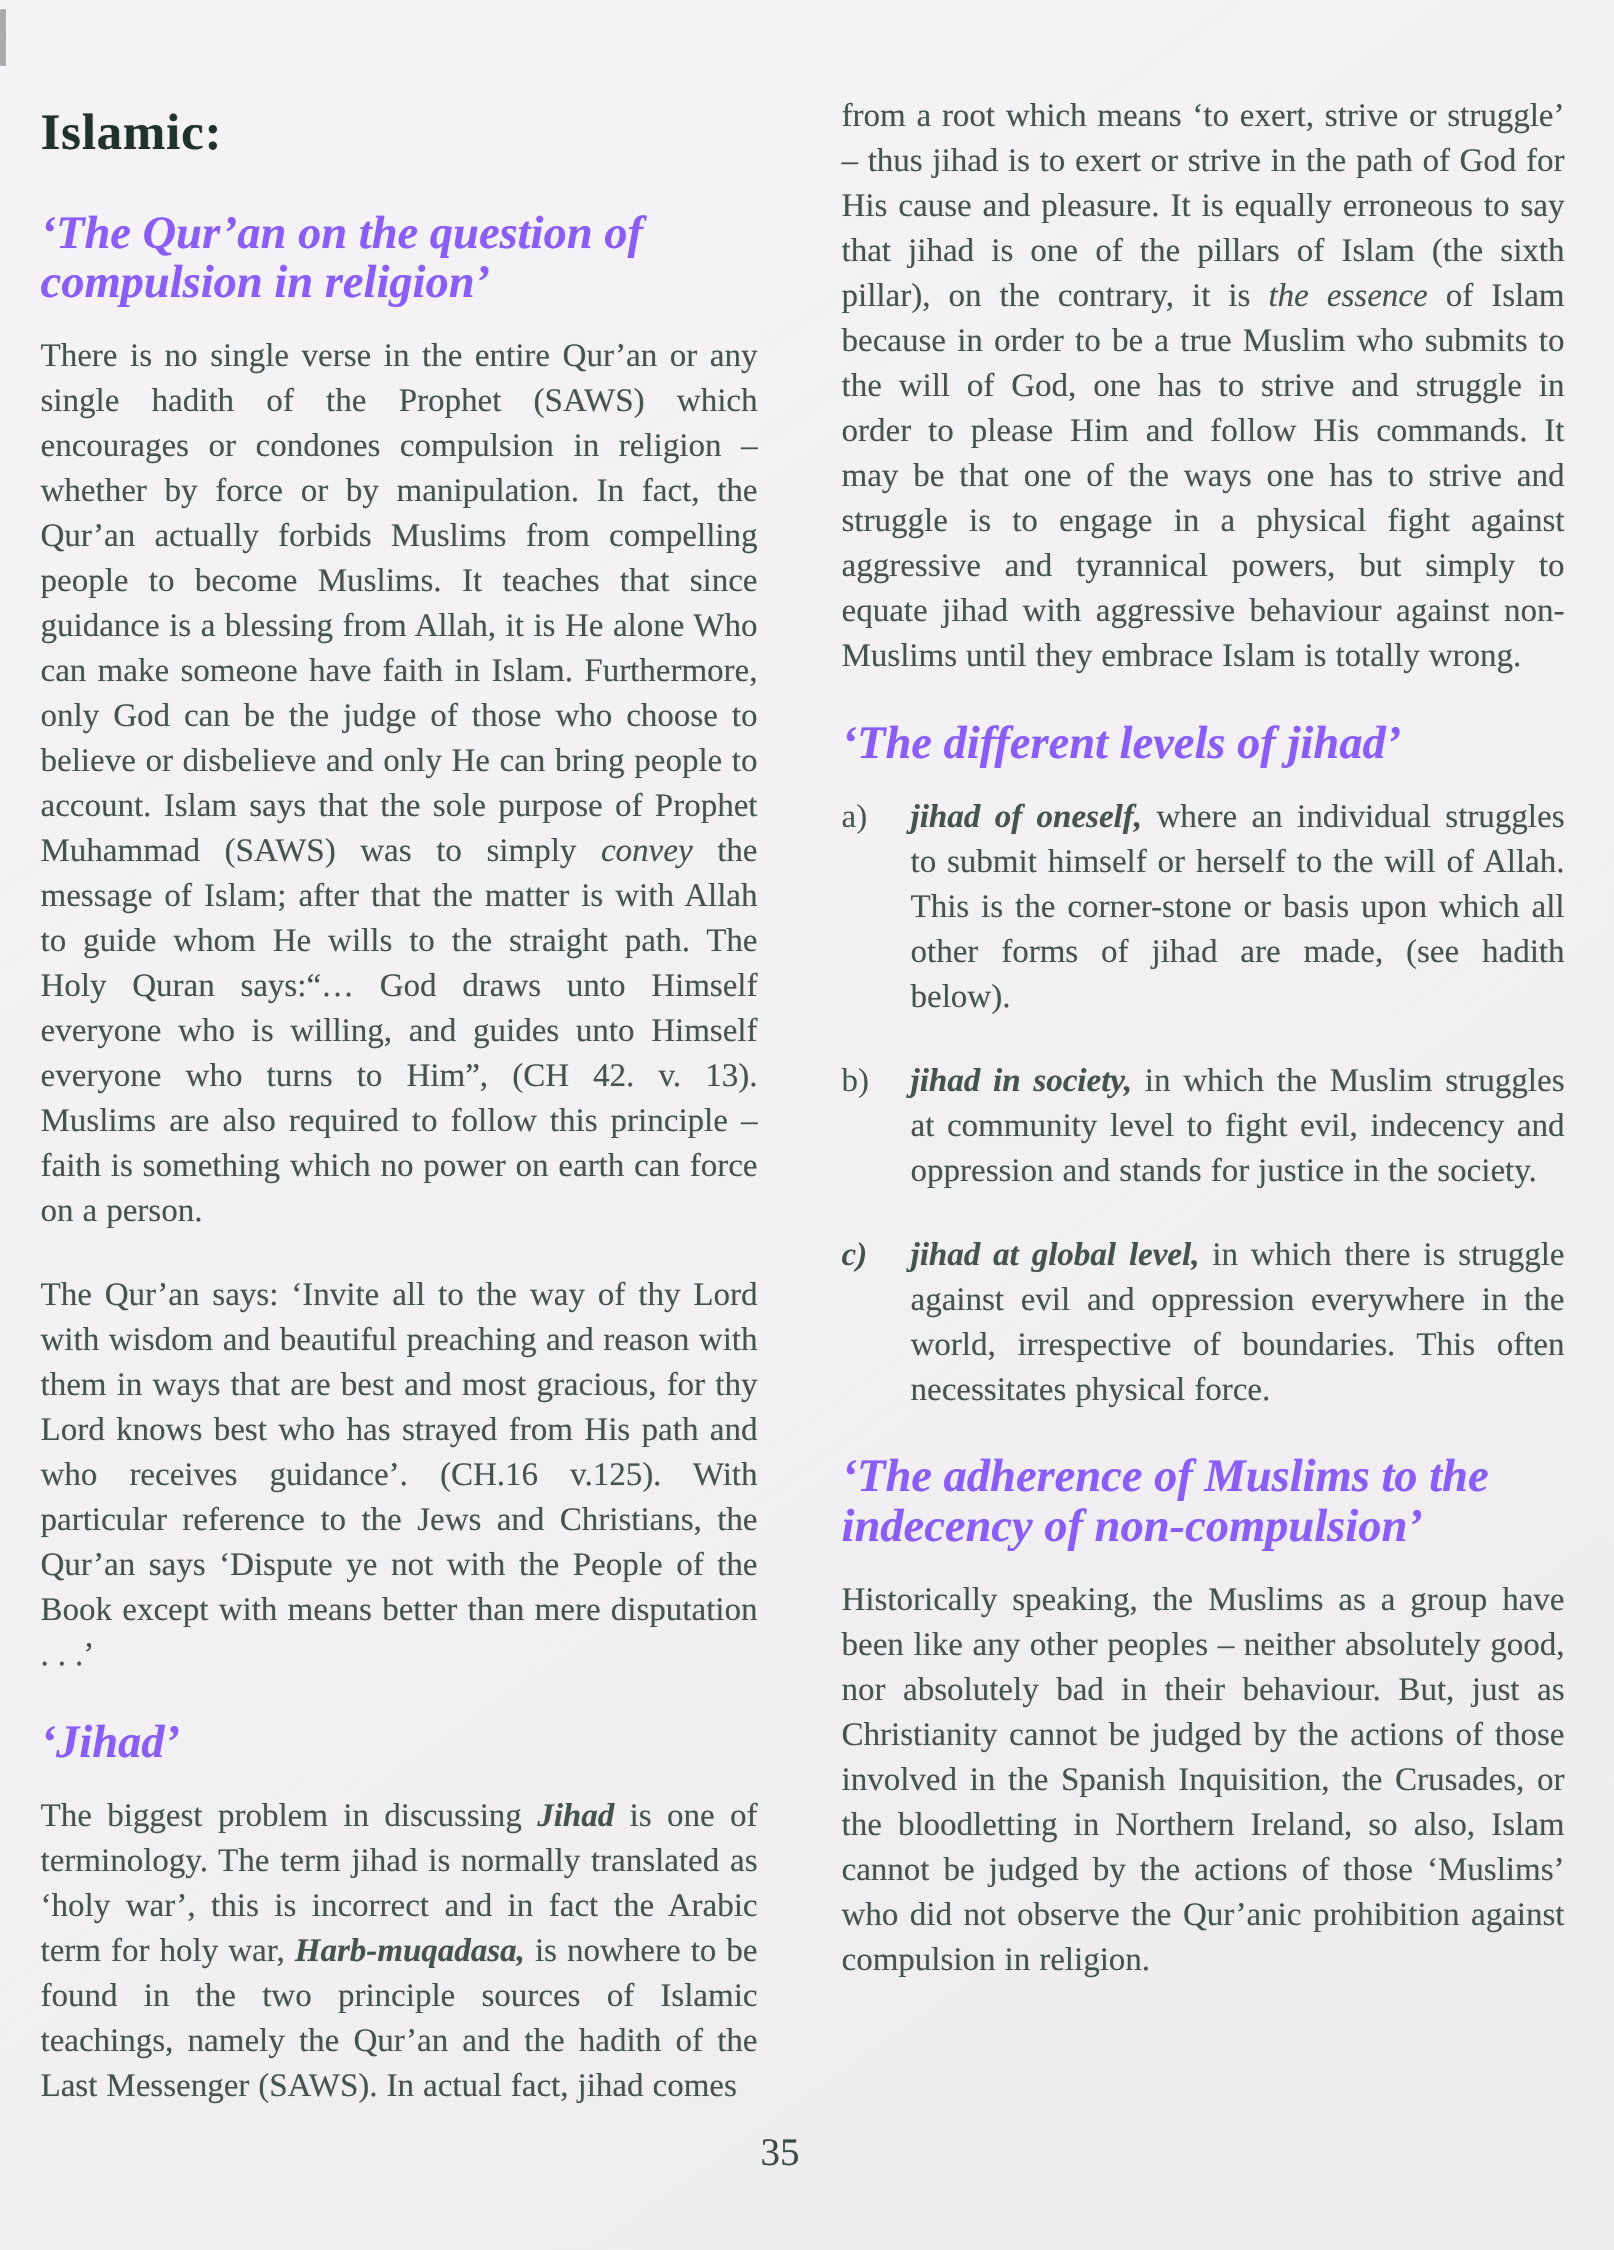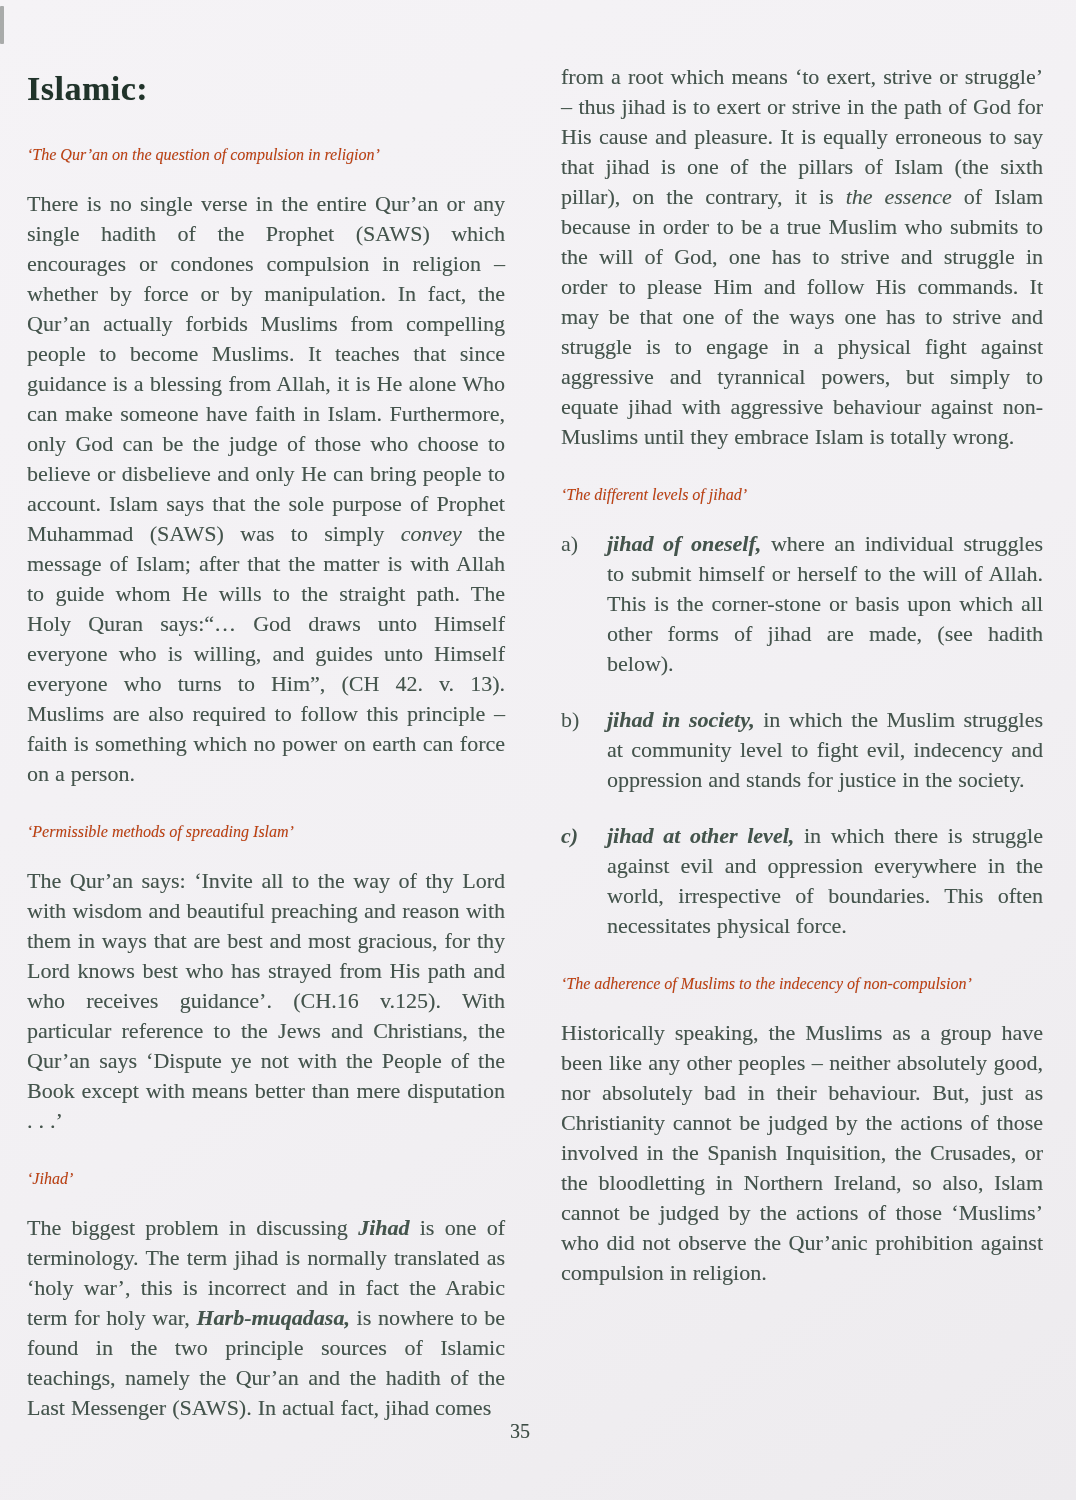--- a/index.html
+++ b/index.html
@@ -23,49 +23,48 @@
     text-shadow: 0.2px 0.2px 0.6px rgba(68,84,76,0.35);
     word-spacing: 0.5px;
   }
   p { margin: 0 0 26px 0; }
   .summary-title {
     font-size: 34px; font-weight: bold; color: #20332a;
     margin: 0 0 30px 0; letter-spacing: 0.5px;
     text-shadow: 0.3px 0.3px 0.7px rgba(32,51,42,0.35);
   }
   .blue-heading {
-    font-size: 16px; line-height: 33px; font-weight: normal; font-style: italic;
-    color: #c2410c; margin: 8px 0 18px 0;
+    font-size: 31px; line-height: 33px; font-weight: bold; font-style: italic;
+    color: #8b5cf6; margin: 8px 0 18px 0;
     text-shadow: 0.2px 0.2px 0.7px rgba(46,101,186,0.3);
   }
   .li { display: flex; margin: 0 0 26px 0; }
   .li-marker { flex: none; width: 46px; font-size: 22px; line-height: 30px; }
   .li-text { flex: 1; }
   .i  { font-style: italic; }
   .bi { font-style: italic; font-weight: bold; }
   .page-number {
     position: absolute; left: 0; top: 1420px; width: 1040px;
-    text-align: center; font-size: 20px; color: #3c4c44;
+    text-align: center; font-size: 26px; color: #3c4c44;
     text-shadow: 0.2px 0.2px 0.6px rgba(60,76,68,0.35);
   }
 </style>
 </head>
 <body>
 
 <div class="page">
 
   <div class="scan-artifact"></div>
 
   <div class="col col-left">
     <div class="summary-title">Islamic:</div>
 
     <div class="blue-heading">‘The Qur’an on the question of compulsion in religion’</div>
     <p class="body-text"><span>There is no single verse in the entire Qur’an or any single hadith of the Prophet (SAWS) which encourages or condones compulsion in religion – whether by force or by manipulation. In fact, the Qur’an actually forbids Muslims from compelling people to become Muslims. It teaches that since guidance is a blessing from Allah, it is He alone Who can make someone have faith in Islam. Furthermore, only God can be the judge of those who choose to believe or disbelieve and only He can bring people to account. Islam says that the sole purpose of Prophet Muhammad (SAWS) was to simply </span><span class="i">convey</span><span> the message of Islam; after that the matter is with Allah to guide whom He wills to the straight path. The Holy Quran says:“… God draws unto Himself everyone who is willing, and guides unto Himself everyone who turns to Him”, (CH 42. v. 13). Muslims are also required to follow this principle – faith is something which no power on earth can force on a person.</span></p>
 
-    <div class="blue-heading">‘Permissible methods of spreading Islam’</div>
     <p class="body-text"><span>The Qur’an says: ‘Invite all to the way of thy Lord with wisdom and beautiful preaching and reason with them in ways that are best and most gracious, for thy Lord knows best who has strayed from His path and who receives guidance’. (CH.16 v.125). With particular reference to the Jews and Christians, the Qur’an says ‘Dispute ye not with the People of the Book except with means better than mere disputation . . .’</span></p>
 
     <div class="blue-heading">‘Jihad’</div>
     <p class="body-text"><span>The biggest problem in discussing </span><span class="bi">Jihad</span><span> is one of terminology. The term jihad is normally translated as ‘holy war’, this is incorrect and in fact the Arabic term for holy war, </span><span class="bi">Harb-muqadasa,</span><span> is nowhere to be found in the two principle sources of Islamic teachings, namely the Qur’an and the hadith of the Last Messenger (SAWS). In actual fact, jihad comes</span></p>
   </div>
 
   <div class="col col-right">
     <p class="body-text"><span>from a root which means ‘to exert, strive or struggle’ – thus jihad is to exert or strive in the path of God for His cause and pleasure. It is equally erroneous to say that jihad is one of the pillars of Islam (the sixth pillar), on the contrary, it is </span><span class="i">the essence</span><span> of Islam because in order to be a true Muslim who submits to the will of God, one has to strive and struggle in order to please Him and follow His commands. It may be that one of the ways one has to strive and struggle is to engage in a physical fight against aggressive and tyrannical powers, but simply to equate jihad with aggressive behaviour against non-Muslims until they embrace Islam is totally wrong.</span></p>
 
     <div class="blue-heading">‘The different levels of jihad’</div>
@@ -75,21 +74,21 @@
       <span class="li-text"><span class="bi">jihad of oneself,</span><span> where an individual struggles to submit himself or herself to the will of Allah. This is the corner-stone or basis upon which all other forms of jihad are made, (see hadith below).</span></span>
     </div>
 
     <div class="li">
       <span class="li-marker"><span>b)</span></span>
       <span class="li-text"><span class="bi">jihad in society,</span><span> in which the Muslim struggles at community level to fight evil, indecency and oppression and stands for justice in the society.</span></span>
     </div>
 
     <div class="li">
       <span class="li-marker"><span class="bi">c)</span></span>
-      <span class="li-text"><span class="bi">jihad at other level,</span><span> in which there is struggle against evil and oppression everywhere in the world, irrespective of boundaries. This often necessitates physical force.</span></span>
+      <span class="li-text"><span class="bi">jihad at global level,</span><span> in which there is struggle against evil and oppression everywhere in the world, irrespective of boundaries. This often necessitates physical force.</span></span>
     </div>
 
     <div class="blue-heading">‘The adherence of Muslims to the indecency of non-compulsion’</div>
     <p class="body-text"><span>Historically speaking, the Muslims as a group have been like any other peoples – neither absolutely good, nor absolutely bad in their behaviour. But, just as Christianity cannot be judged by the actions of those involved in the Spanish Inquisition, the Crusades, or the bloodletting in Northern Ireland, so also, Islam cannot be judged by the actions of those ‘Muslims’ who did not observe the Qur’anic prohibition against compulsion in religion.</span></p>
   </div>
 
   <div class="page-number">35</div>
 
 </div>
 

